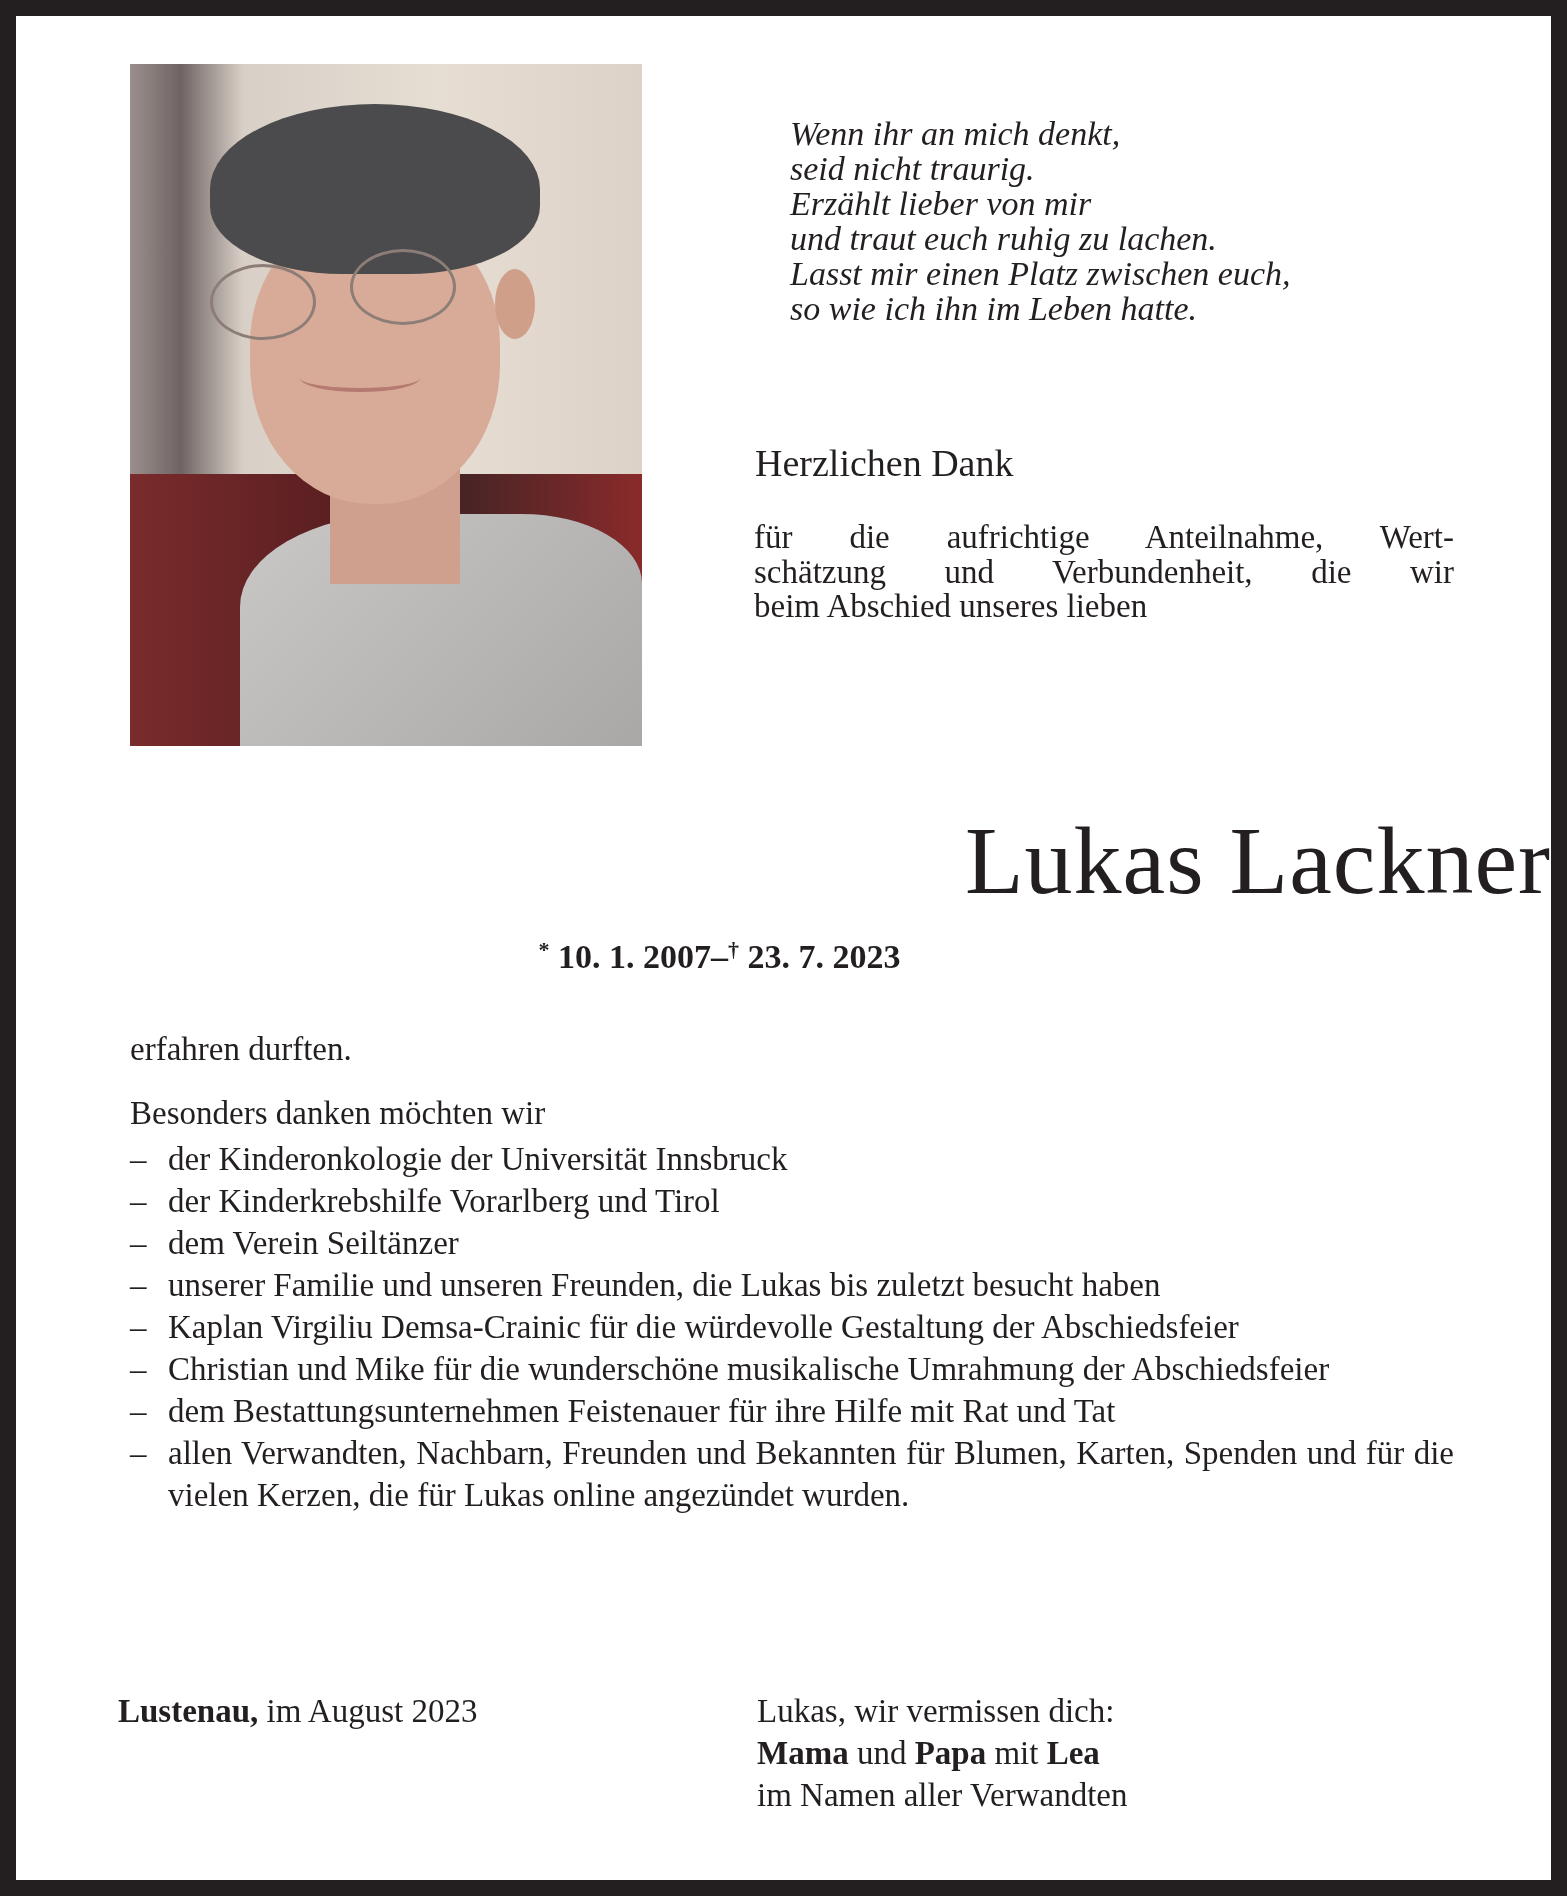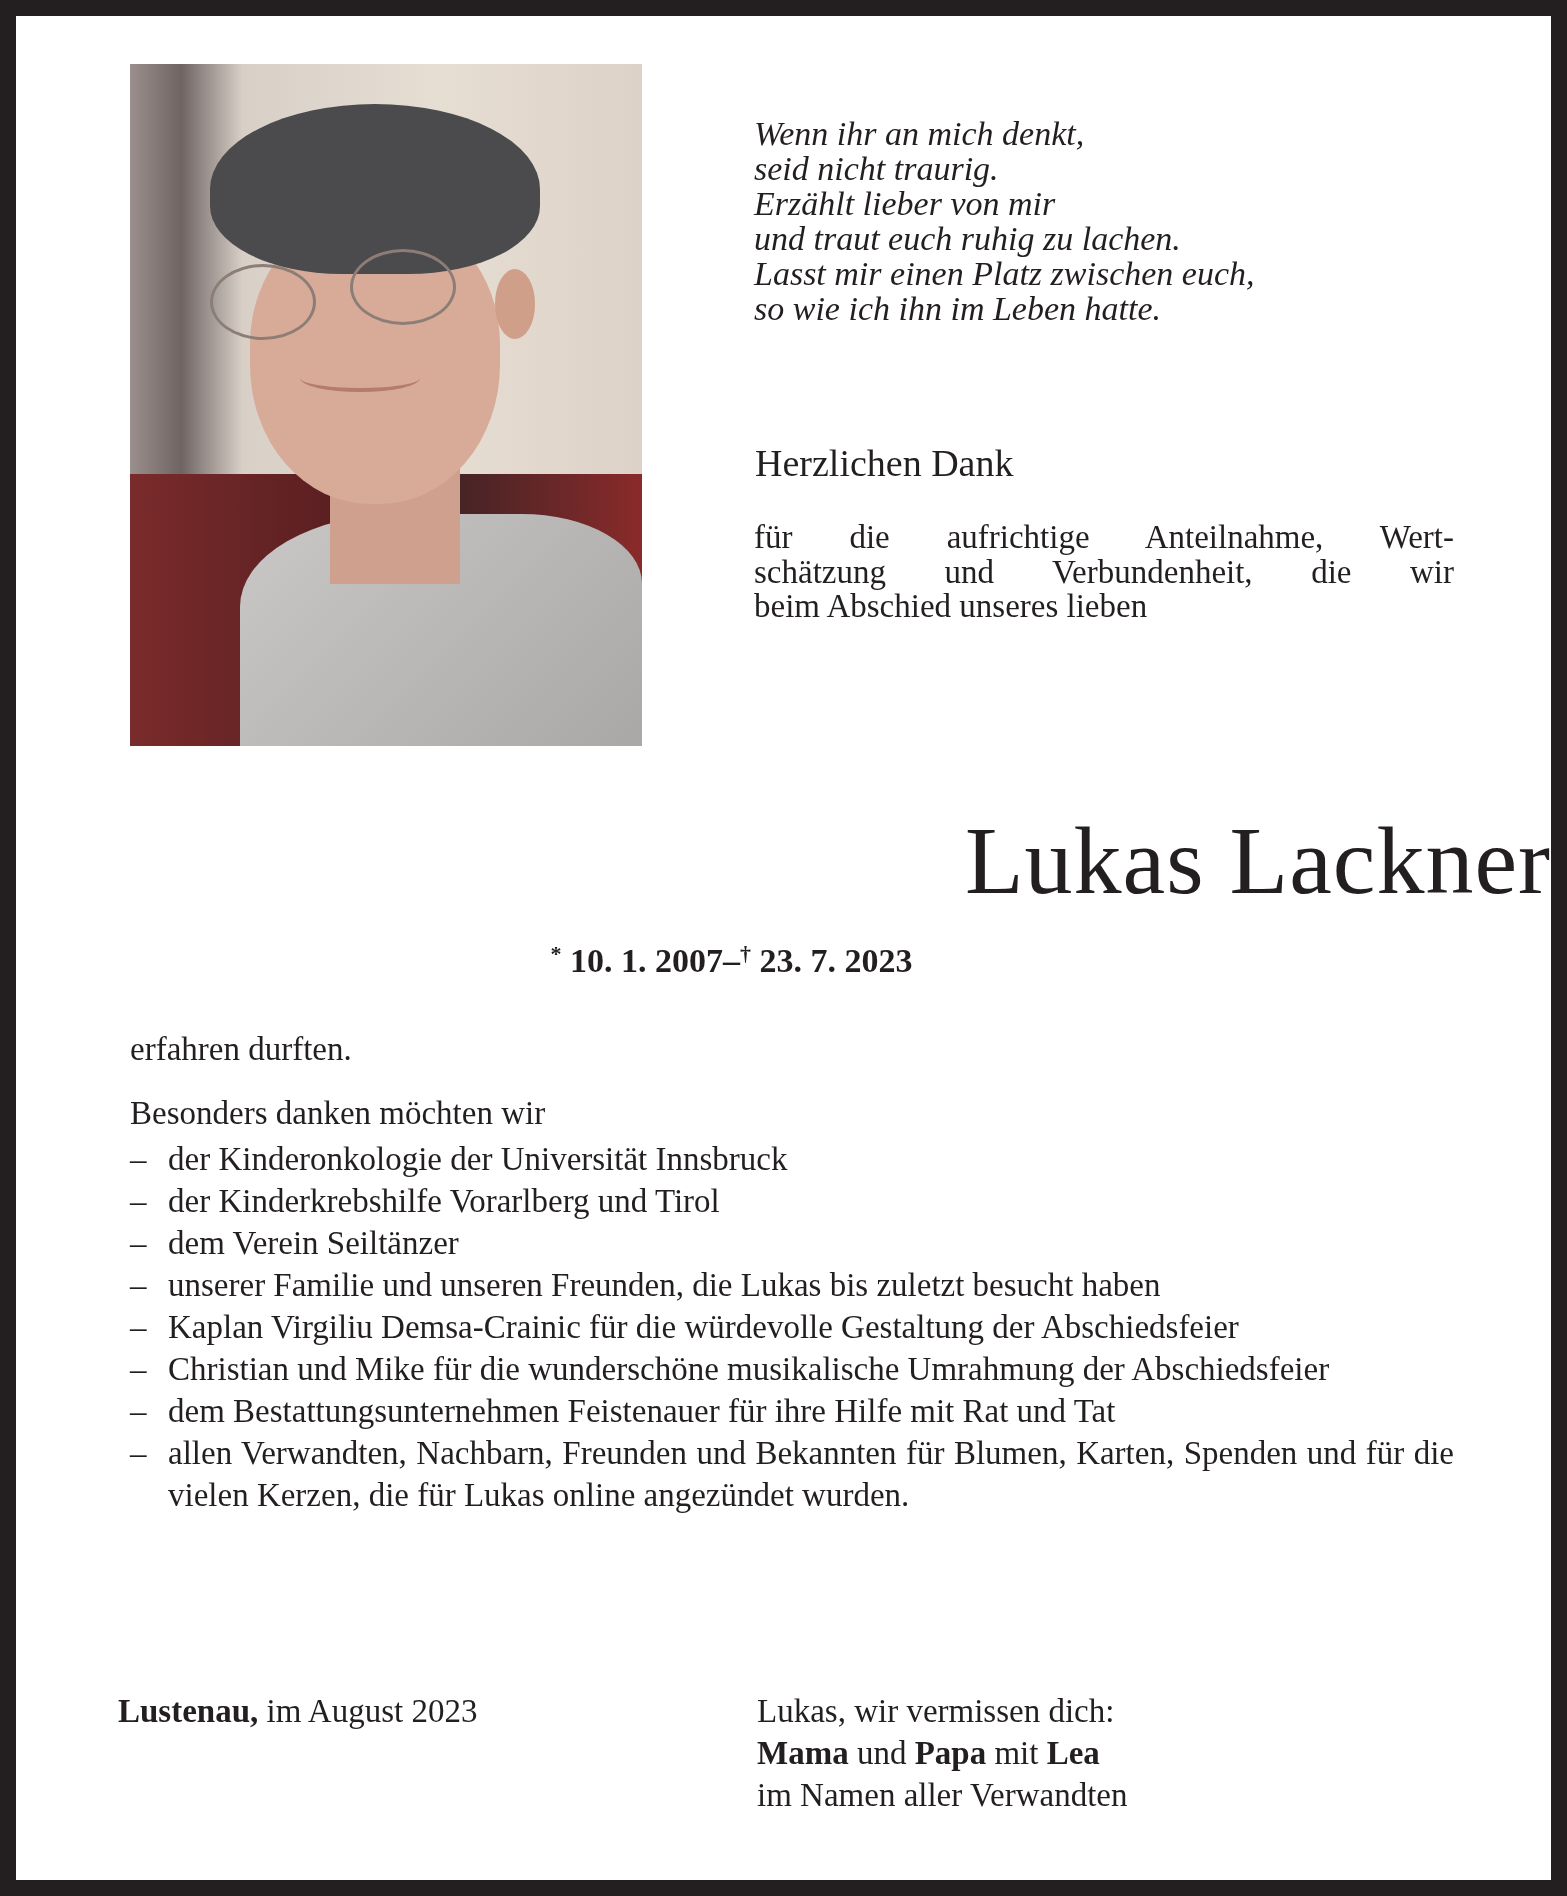--- a/index.html
+++ b/index.html
@@ -19,29 +19,29 @@
            background:#d7ab98; }
   .photo .ear { position:absolute; left:365px; top:205px; width:40px; height:70px; border-radius:50%; background:#cf9f8a; }
   .photo .glasses-l { position:absolute; left:80px; top:200px; width:100px; height:70px; border:3px solid #8d7d77; border-radius:50%; }
   .photo .glasses-r { position:absolute; left:220px; top:185px; width:100px; height:70px; border:3px solid #8d7d77; border-radius:50%; }
   .photo .smile { position:absolute; left:170px; top:300px; width:120px; height:24px; border-bottom:4px solid #b57a70; border-radius:0 0 60% 60%; }
   .photo .neck { position:absolute; left:200px; top:400px; width:130px; height:120px; background:#cfa08d; }
   .photo .shirt { position:absolute; left:110px; top:450px; width:402px; height:232px; border-radius:40% 30% 0 0;
            background:linear-gradient(135deg,#c9c8c6,#a9a8a6); }
 
   .poem { left:738px; top:100px; font-style:italic; font-size:34px; line-height:35px; margin:0; }
-  .poem div { white-space:nowrap; }
+  .poem div { white-space:nowrap;margin-left:36px; }
 
   .thanks-title { left:739px; top:425px; font-size:38px; line-height:44px; white-space:nowrap; }
   .thanks-para { left:738px; top:504px; width:700px; font-size:33px; line-height:34.5px; text-align:justify; }
   .thanks-para div { white-space:nowrap; }
   .thanks-para .just { text-align:justify; text-align-last:justify; white-space:normal; }
 
   .name { left:0; width:1535px; top:790px; text-align:right; font-size:96px; line-height:110px; letter-spacing:1px; }
-  .dates { left:12px; width:1407px; top:914px; text-align:center; font-size:34px; line-height:48px; font-weight:bold; }
+  .dates { left:0; width:1407px; top:914px; text-align:center; font-size:34px; line-height:40px; font-weight:bold; }
   .dates sup { font-size:22px; font-weight:bold; vertical-align:11px; }
 
   .body-text { left:114px; font-size:33px; line-height:42px; white-space:nowrap; }
   .list { left:114px; top:1122px; width:1324px; font-size:33px; line-height:42px; margin:0; padding:0; list-style:none; }
   .list li { position:relative; padding-left:38px; text-align:justify; }
   .list li .dash { position:absolute; left:0; top:0; }
 
   .footer-left { left:102px; top:1674px; font-size:33px; line-height:42px; white-space:nowrap; }
   .footer-right { left:741px; top:1674px; font-size:33px; line-height:42px; white-space:nowrap; }
   b { font-weight:bold; }

